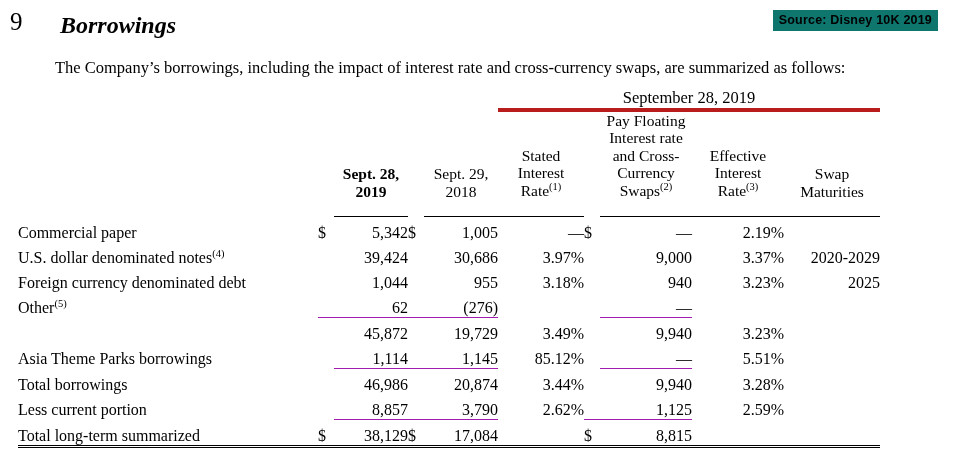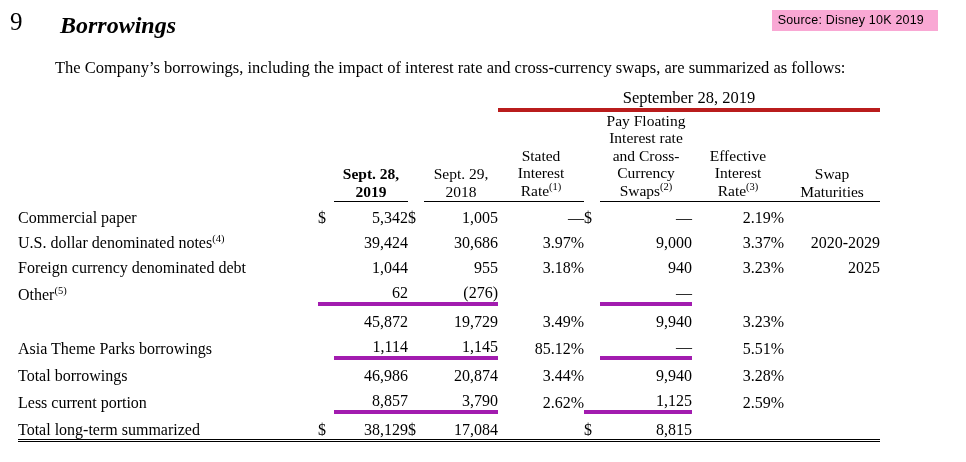--- a/index.html
+++ b/index.html
@@ -33,26 +33,26 @@
     top: 12px;
     font-size: 24px;
     font-weight: bold;
     font-style: italic;
     font-family: "Liberation Serif", serif;
   }
   .source-badge {
     position: absolute;
     right: 28px;
     top: 10px;
-    background: #f9a8d4;
+    background: #0f766e;
     color: #000;
     font-family: "Liberation Sans", sans-serif;
-    font-weight: normal;
+    font-weight: bold;
     font-size: 12.5px;
-    padding: 3px 14px 4px 6px;
+    padding: 3px 6px 4px 6px;
     letter-spacing: 0.2px;
   }
   .intro {
     position: absolute;
     left: 55px;
     top: 58px;
     font-size: 16.5px;
     font-family: "Liberation Serif", serif;
   }
   table.borrow {
@@ -85,25 +85,25 @@
     padding-bottom: 3px;
   }
   .rule-top { border-bottom: 4px solid #b91c1c; }
   .colhdr {
     text-align: center;
     font-size: 15.5px;
     line-height: 1.12;
     padding-bottom: 4px;
   }
   .colhdr.bold { font-weight: bold; text-align: center; }
-  .colhdr .u { border-bottom: 1px solid #000; display: block; padding-bottom: 1px;}
+  .colhdr .u { border-bottom: 1px solid #000; display: block; padding-bottom: 16px;}
   .sup { font-size: 10.5px; vertical-align: super; }
   .row td { height: 25px; }
   .bold { font-weight: bold; }
-  .underline-cell { border-bottom: 4px solid #a21caf; }
+  .underline-cell { border-bottom: 1px solid #a21caf; }
   .dbl td { border-bottom: 3px double #000; }
   .num-pad { padding-right: 4px; }
 </style>
 </head>
 <body>
 
 <div class="page">
 
   <div class="note-num">9</div>
   <div class="note-title">Borrowings</div>

